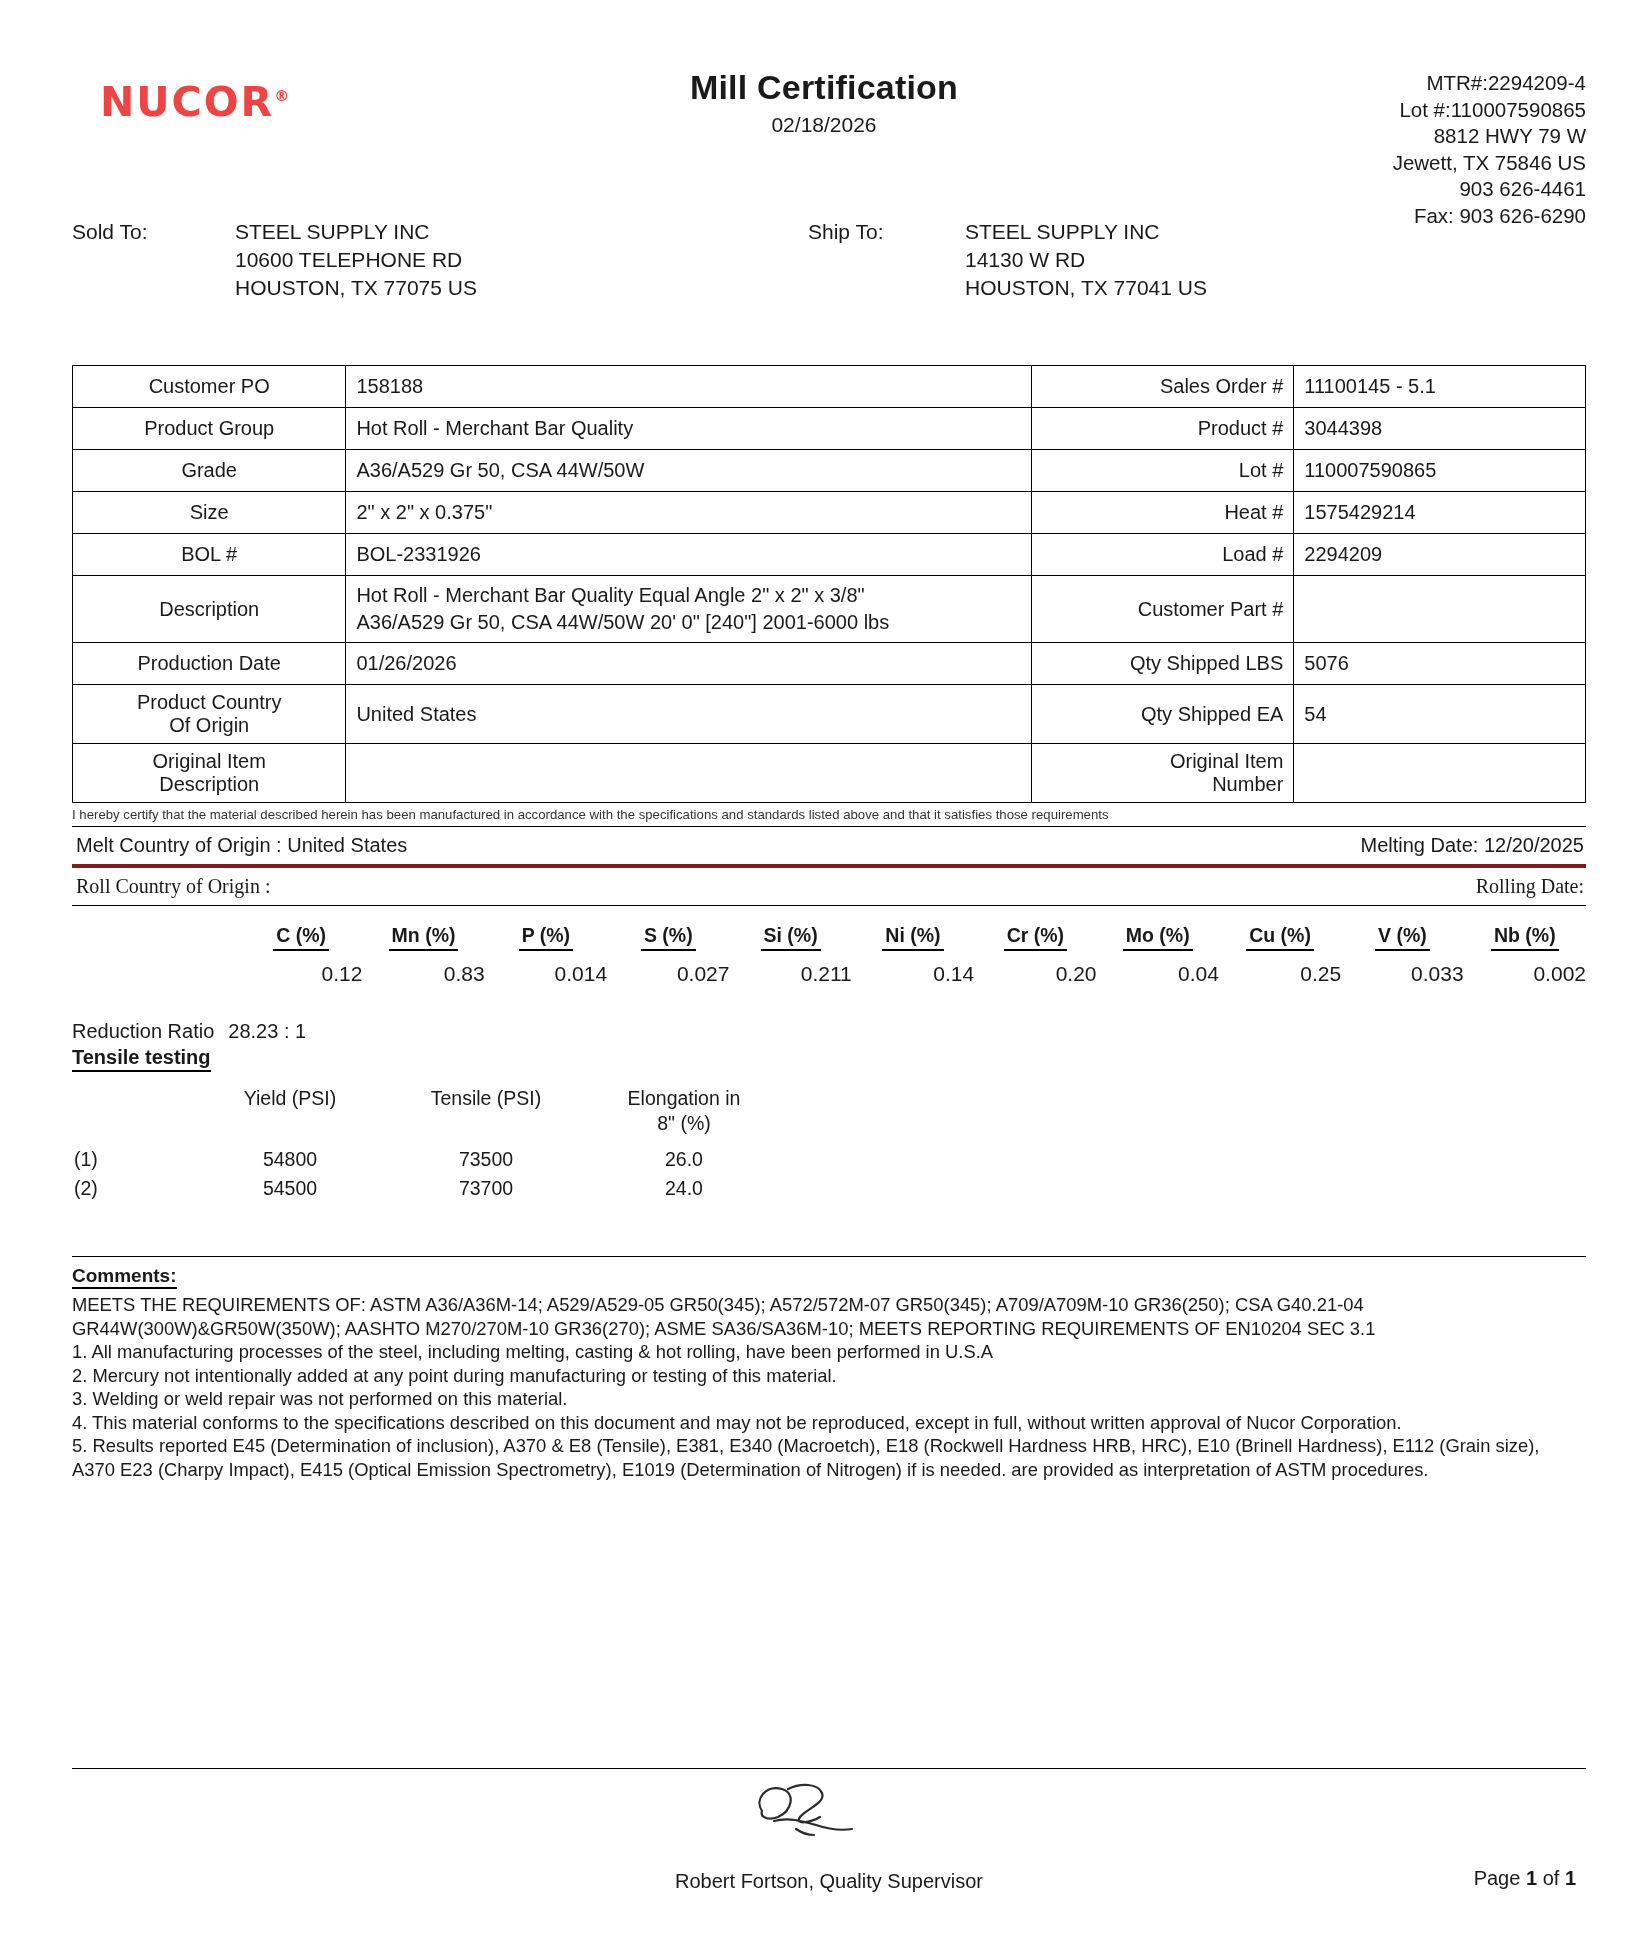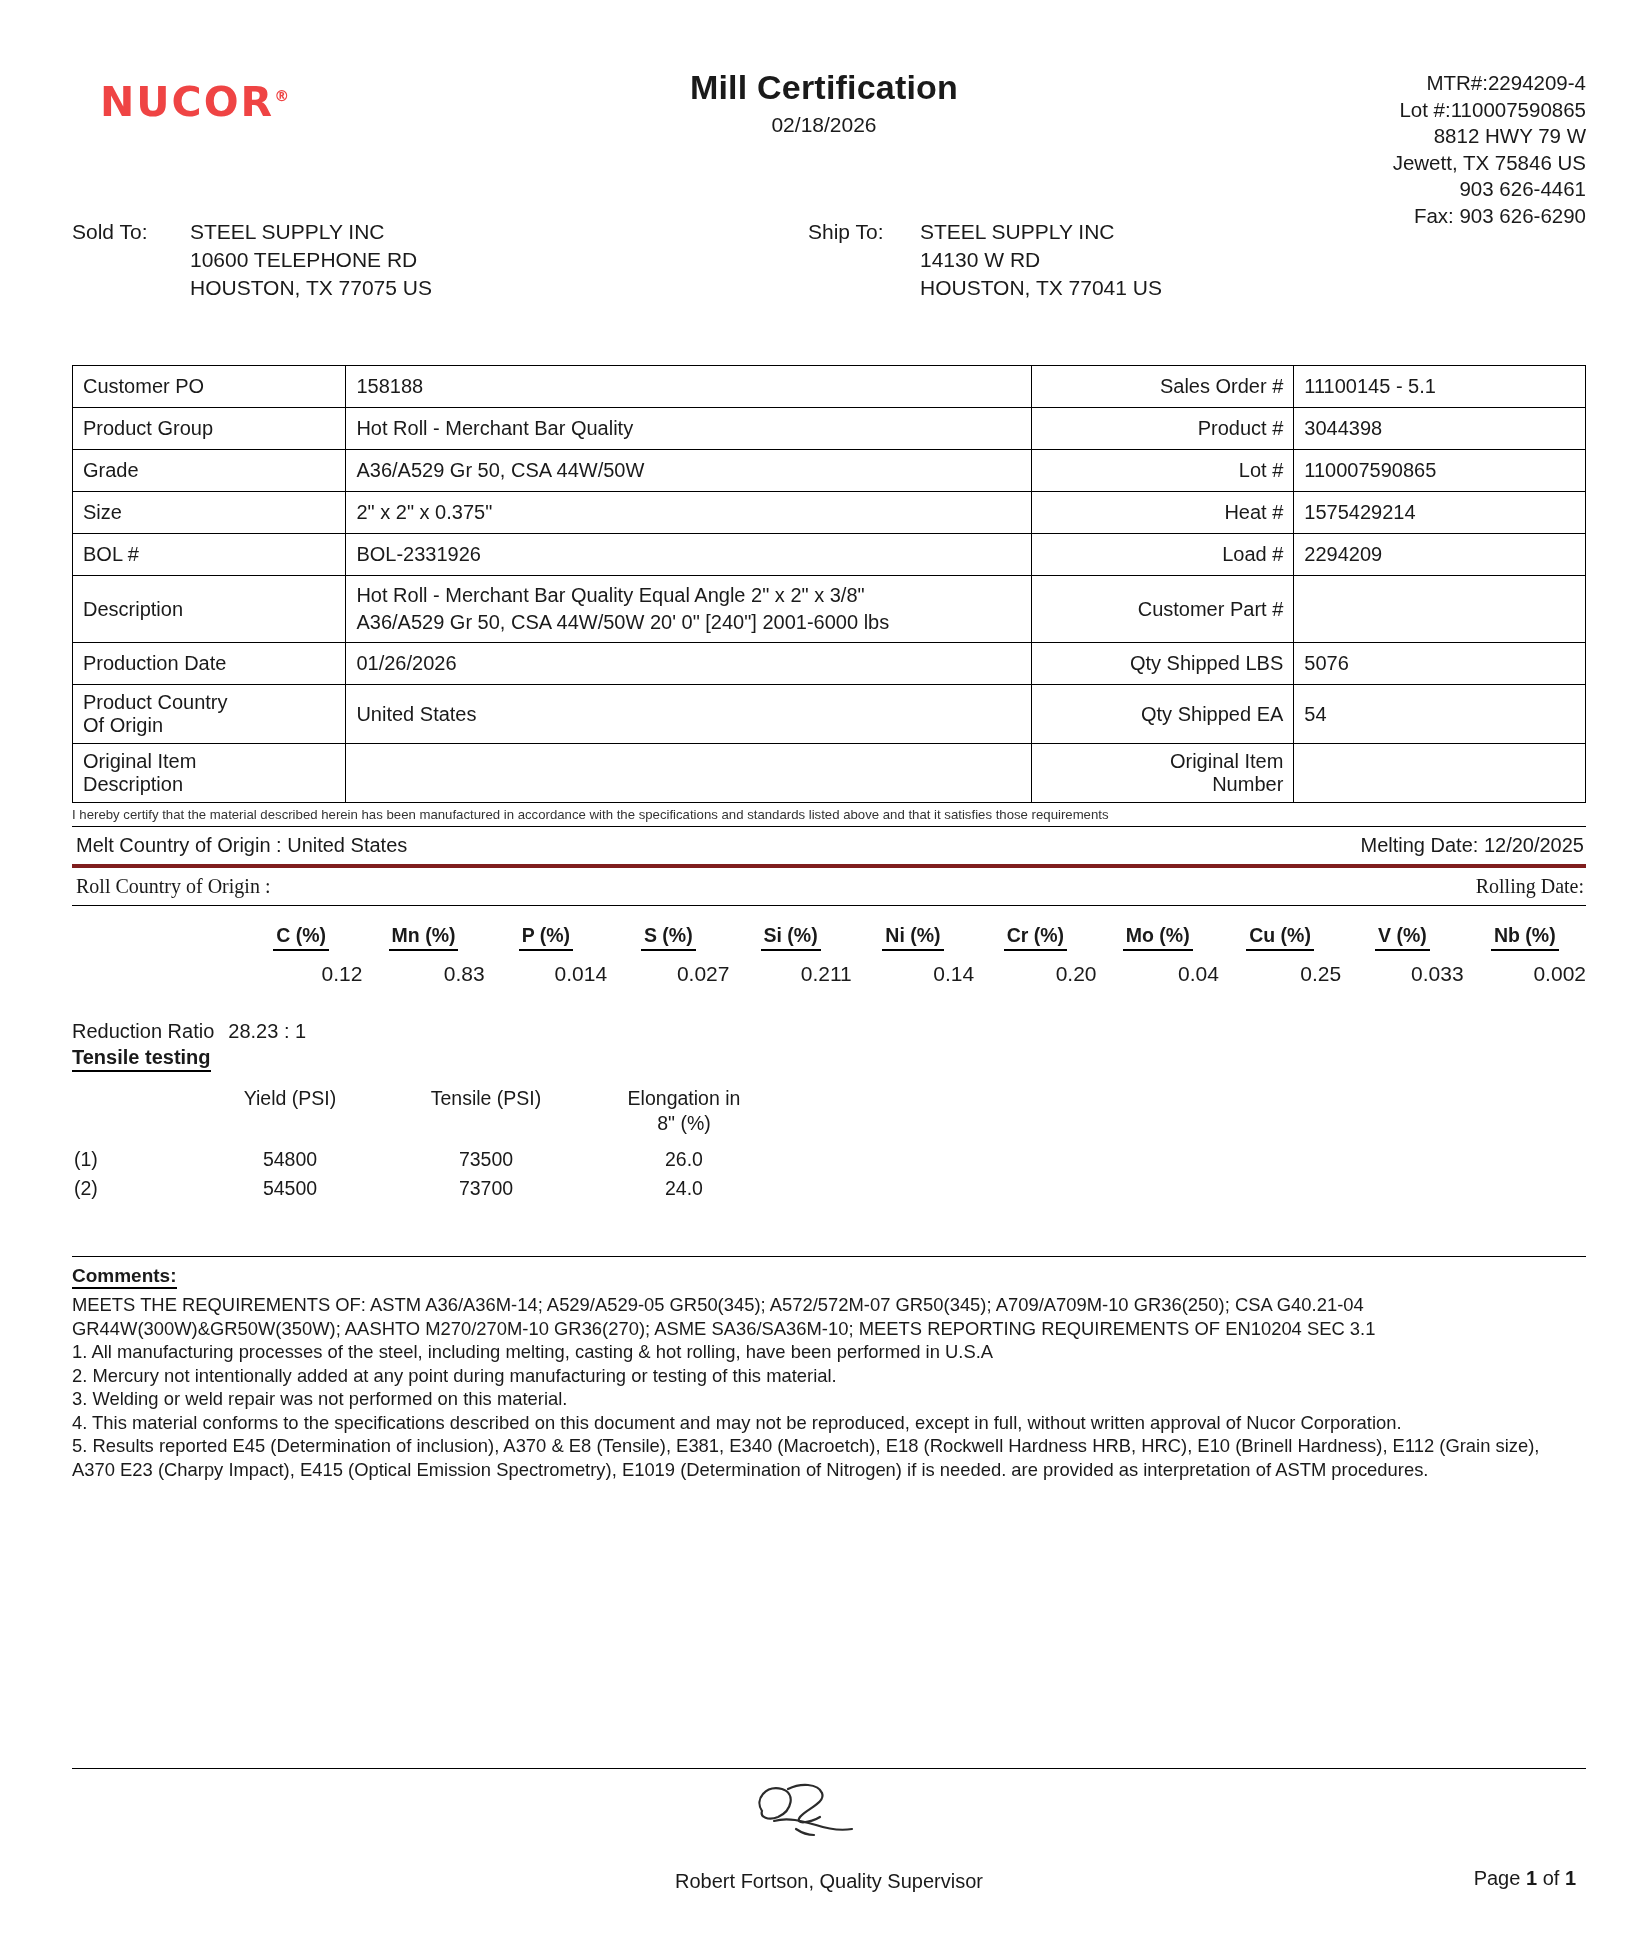--- a/index.html
+++ b/index.html
@@ -26,38 +26,38 @@
   .title-block { position: absolute; left: 0; right: 0; top: 68px; text-align: center; }
   .title-block .doc-title { font-size: 34px; font-weight: bold; letter-spacing: .2px; }
   .title-block .doc-date { font-size: 21px; margin-top: 6px; }
   .mill-address {
     position: absolute; right: 62px; top: 70px;
     text-align: right; font-size: 20.5px; line-height: 26.5px;
   }
 
   
   .parties { position: relative; height: 95px; margin-top: 18px; }
-  .party { position: absolute; display: flex; font-size: 21px; line-height: 28px; }
+  .party { position: absolute; display: flex; font-size: 21px; line-height: 28px; gap: 45px; }
   .party.sold { left: 72px; top: 0; }
   .party.ship { left: 808px; top: 0; }
   .party .ptitle { width: 118px; flex: none; }
   .party.ship .ptitle { width: 112px; }
   .party .plines > div { white-space: nowrap; }
 
   
   .main-table-wrap { margin: 52px 62px 0 72px; }
   table.main { width: 100%; border-collapse: collapse; table-layout: fixed; }
   table.main td {
     border: 1px solid #000;
     font-size: 20px;
     padding: 6px 10px;
     vertical-align: middle;
     height: 42px;
   }
-  td.lbl { text-align: left; width: 240px; }
+  td.lbl { text-align: center; width: 240px; }
   td.val { text-align: left; width: 602px; }
   td.lbl2 { text-align: right; width: 230px; }
   td.val2 { text-align: left; width: 256px; }
   td.desc-val { line-height: 27px; }
   .nowrapline { white-space: nowrap; }
   td.tall { height: 62px; }
   td.taller { height: 66px; }
 
   
   .cert-line {

